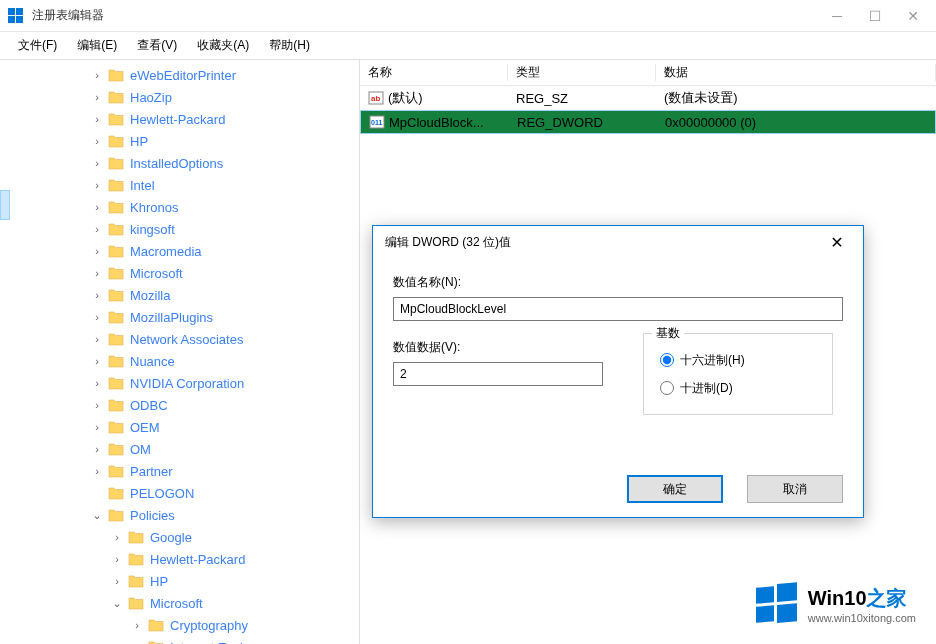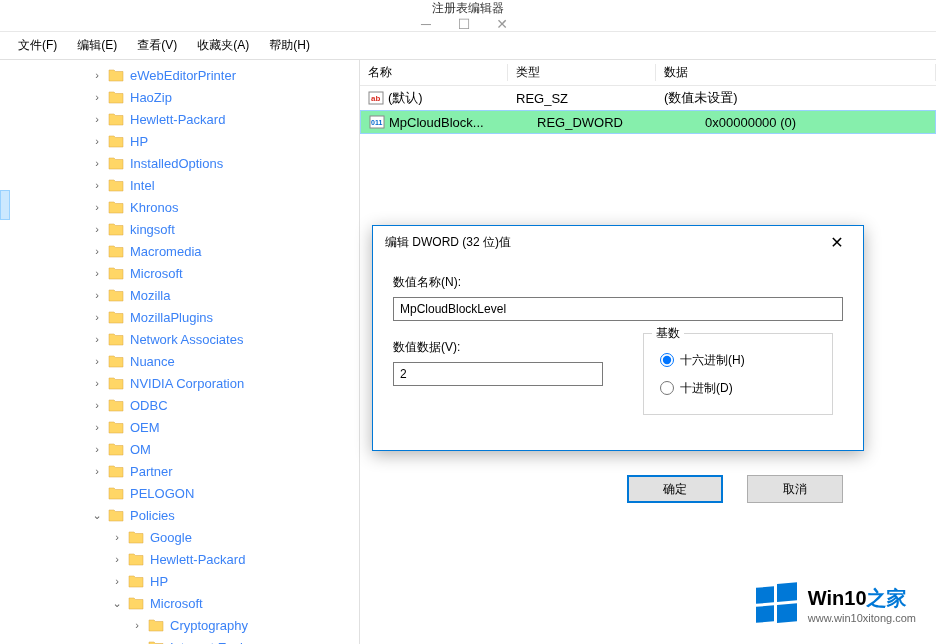--- a/index.html
+++ b/index.html
@@ -1,18 +1,18 @@
 <!DOCTYPE html>
 <html><head>
   <meta charset="utf-8">
   <style>
     * { margin: 0; padding: 0; box-sizing: border-box; font-family: "Microsoft YaHei", "Segoe UI", sans-serif; }
     body { width: 936px; height: 644px; overflow: hidden; background: #fff; position: relative; }
     
-    .titlebar { height: 32px; display: flex; align-items: center; padding: 0 8px; background: #fff; border-bottom: 1px solid #e8e8e8; flex-direction: column; }
+    .titlebar { height: 32px; display: flex; align-items: center; padding: 0 8px; background: #fff; border-bottom: 1px solid #e8e8e8; }
     .titlebar-icon { width: 16px; height: 16px; margin-right: 8px; }
     .titlebar-text { font-size: 12px; color: #333; flex: 1; }
     .window-controls { display: flex; gap: 24px; margin-right: 8px; }
     .window-btn { width: 14px; height: 14px; color: #999; font-size: 14px; display: flex; align-items: center; justify-content: center; cursor: pointer; }
     
     .menubar { height: 28px; display: flex; align-items: center; padding: 0 8px; border-bottom: 1px solid #e0e0e0; }
     .menu-item { font-size: 12px; padding: 8px 10px; cursor: pointer; }
     
     .main { display: flex; height: calc(100% - 60px); }
     
@@ -28,25 +28,25 @@
     .indent-2 { padding-left: 130px; }
     
     .list-panel { flex: 1; position: relative; }
     .list-header { display: flex; height: 26px; align-items: center; border-bottom: 1px solid #e8e8e8; font-size: 12px; justify-content: center; }
     .list-header-cell { padding: 0 8px; border-right: 1px solid #e8e8e8; }
     .col-name { width: 148px; }
     .col-type { width: 148px; }
     .col-data { flex: 1; }
     
     .list-row { display: flex; height: 24px; align-items: center; font-size: 13px; }
-    .list-row.selected { background: #86efac; border: 1px solid #99d1ff; gap: 20px; }
+    .list-row.selected { background: #15803d; border: 1px solid #99d1ff; }
     .list-cell { padding: 0 8px; overflow: hidden; text-overflow: ellipsis; white-space: nowrap; }
     .list-icon { width: 16px; height: 16px; margin-right: 4px; flex-shrink: 0; }
     
-    .dialog { position: absolute; left: 372px; top: 225px; width: 492px; height: 226px; background: #fff; border: 1px solid #0078d7; box-shadow: 0 4px 16px rgba(0,0,0,0.3); z-index: 100; }
+    .dialog { position: absolute; left: 372px; top: 225px; width: 492px; height: 293px; background: #fff; border: 1px solid #0078d7; box-shadow: 0 4px 16px rgba(0,0,0,0.3); z-index: 100; }
     .dialog-title { height: 32px; display: flex; align-items: center; padding: 0 12px; background: #fff; }
     .dialog-title-text { font-size: 12px; flex: 1; }
     .dialog-close { width: 28px; height: 28px; display: flex; align-items: center; justify-content: center; cursor: pointer; font-size: 16px; }
     .dialog-body { padding: 16px 20px; font-size: 12px; }
     .field-label { margin-bottom: 6px; }
     .field-input { width: 100%; height: 24px; border: 1px solid #7a7a7a; padding: 6px 6px; font-size: 12px; margin-bottom: 18px; }
     .data-row { display: flex; gap: 40px; }
     .data-col { flex: 0 0 auto; }
     .radio-group { border: 1px solid #d4d4d4; padding: 12px 16px; position: relative; margin-top: -6px; }
     .radio-legend { position: absolute; top: -9px; left: 8px; background: #fff; padding: 0 4px; font-size: 12px; }

